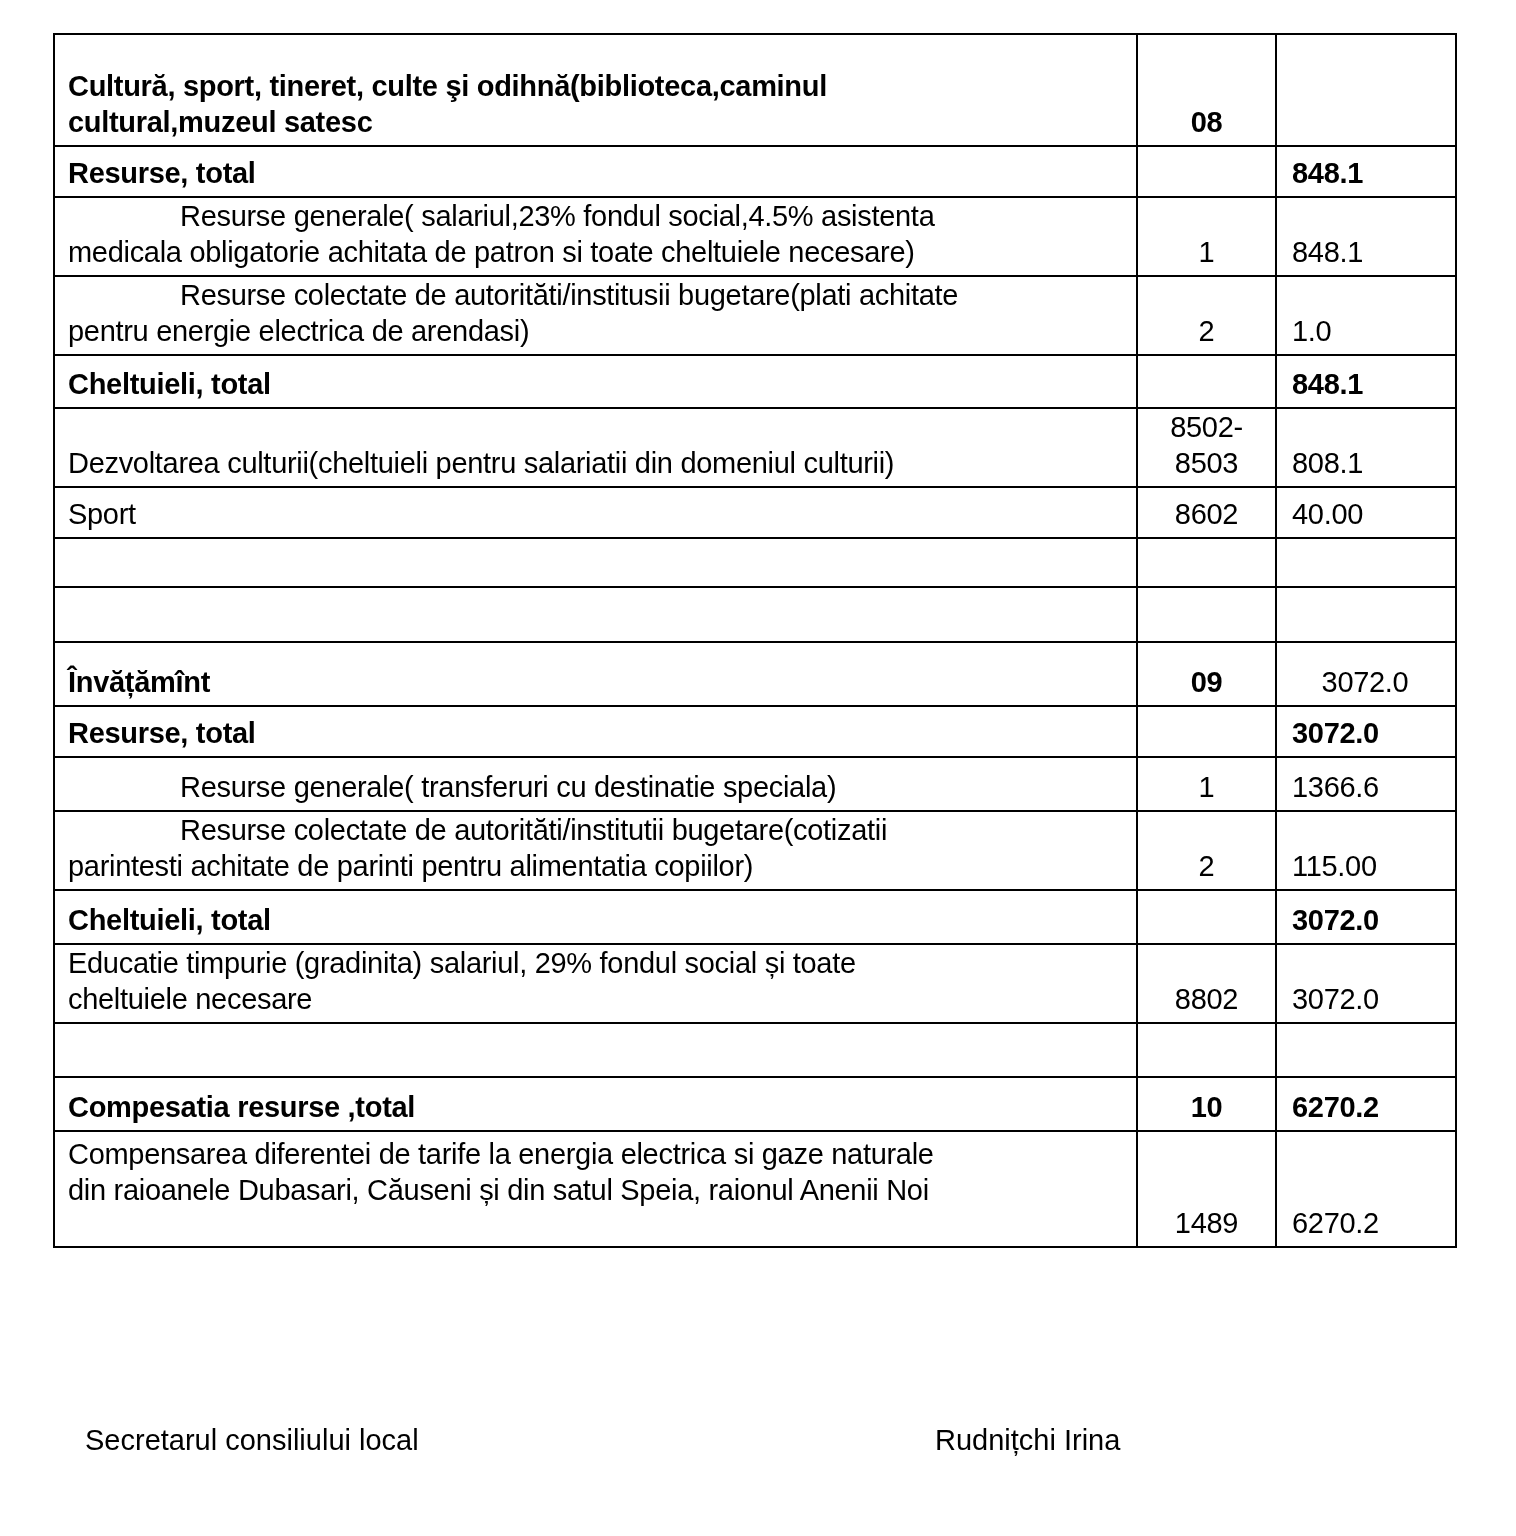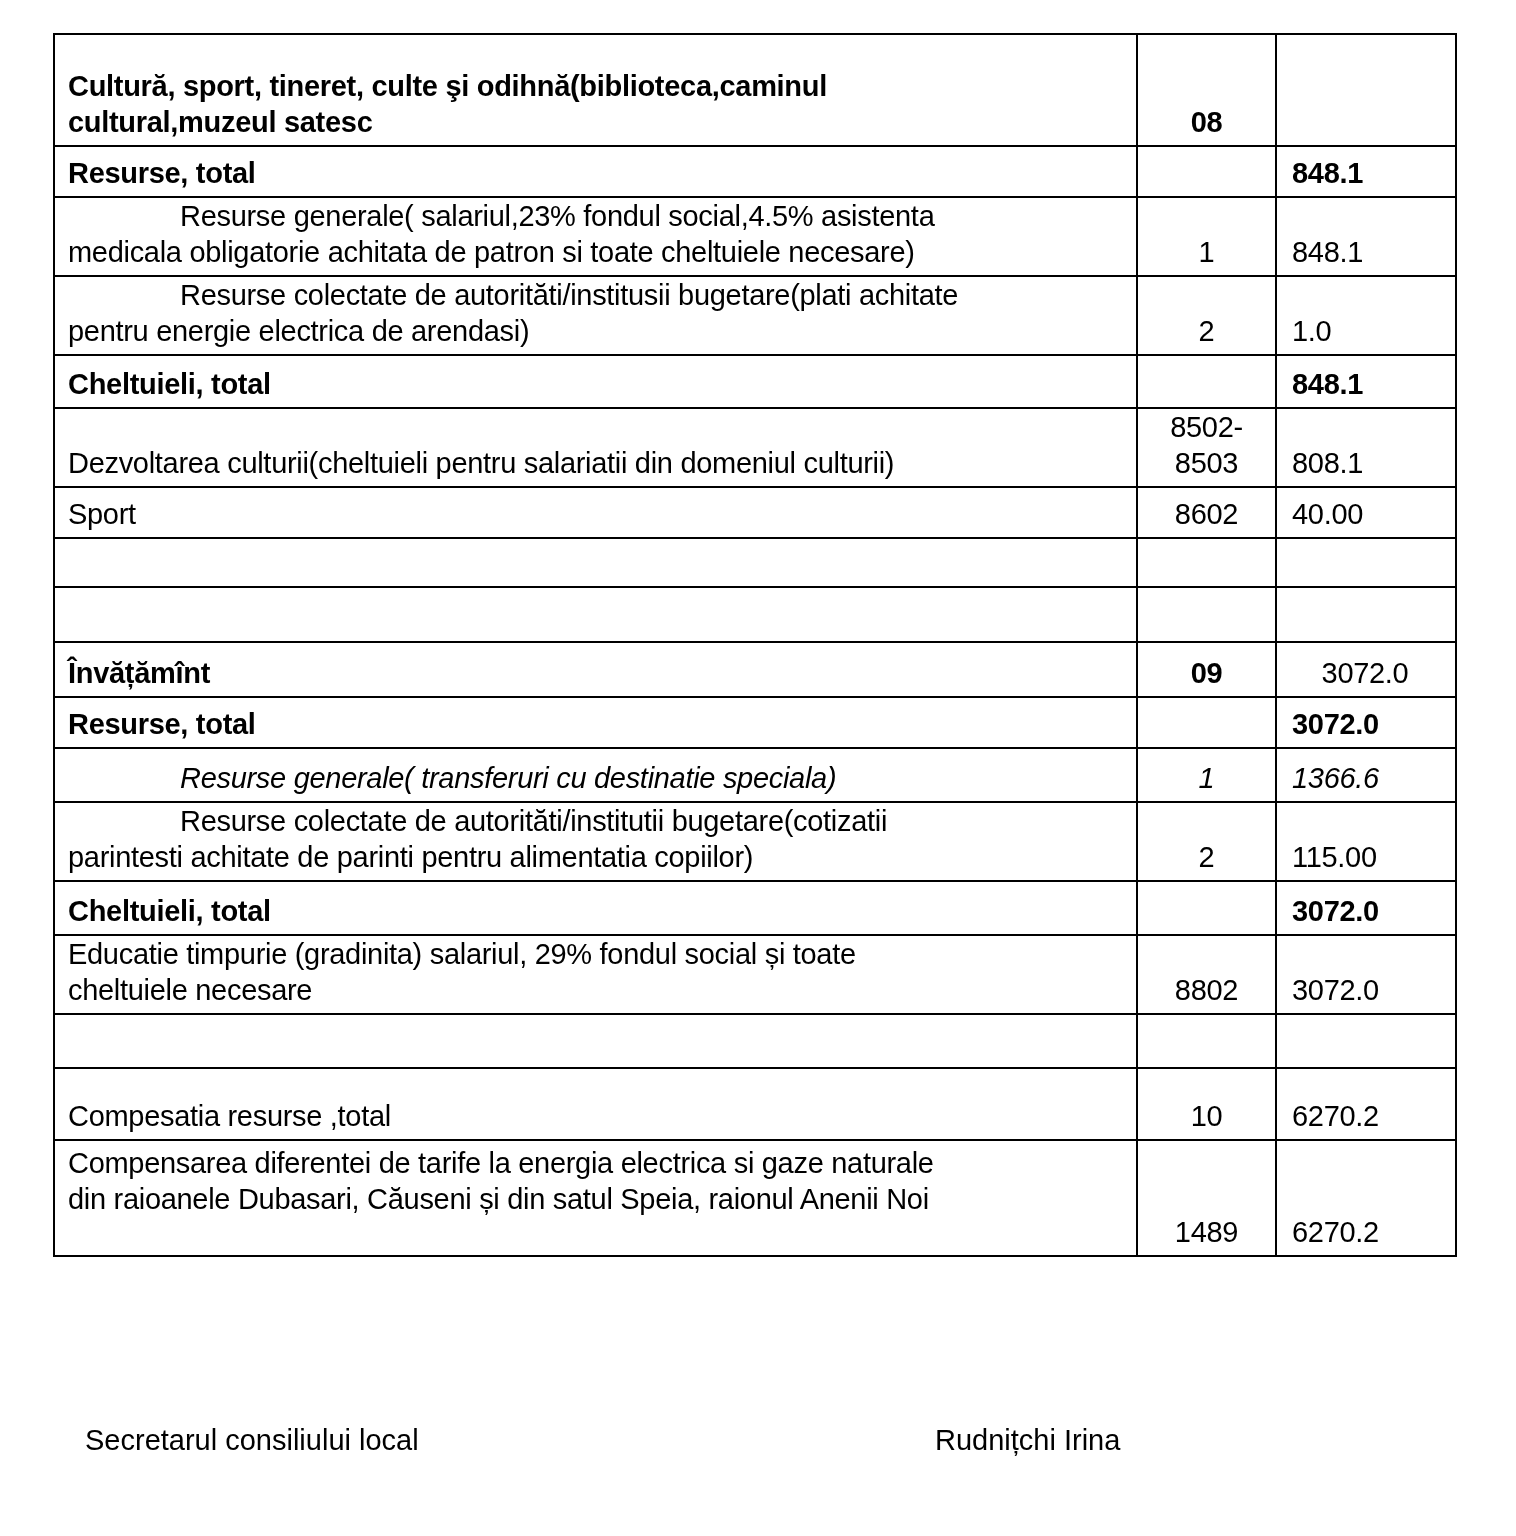--- a/index.html
+++ b/index.html
@@ -84,31 +84,31 @@
         <tr class="kind-empty" style="height: 49px;">
           <td class="desc empty"></td>
           <td class="code empty"></td>
           <td class="value empty"></td>
         </tr>
         <tr class="kind-empty" style="height: 55px;">
           <td class="desc empty"></td>
           <td class="code empty"></td>
           <td class="value empty"></td>
         </tr>
-        <tr class="kind-section" style="height: 55px;">
+        <tr class="kind-section" style="height: 64px;">
           <td class="desc section">Învățămînt</td>
           <td class="code section">09</td>
           <td class="value section">3072.0</td>
         </tr>
         <tr class="kind-total" style="height: 51px;">
           <td class="desc total">Resurse, total</td>
           <td class="code total"></td>
           <td class="value total">3072.0</td>
         </tr>
-        <tr class="kind-detail-indented" style="height: 54px; font-style: italic;">
+        <tr class="kind-detail-indented" style="height: 54px;">
           <td class="desc detail-indented">Resurse generale( transferuri cu destinatie speciala)</td>
           <td class="code detail-indented">1</td>
           <td class="value detail-indented">1366.6</td>
         </tr>
         <tr class="kind-detail-indented" style="height: 77px;">
           <td class="desc detail-indented">Resurse colectate de autorităti/institutii bugetare(cotizatii
 parintesti achitate de parinti pentru alimentatia copiilor)</td>
           <td class="code detail-indented">2</td>
           <td class="value detail-indented">115.00</td>
         </tr>
@@ -121,21 +121,21 @@
           <td class="desc detail">Educatie timpurie (gradinita) salariul, 29% fondul social și toate
 cheltuiele necesare</td>
           <td class="code detail">8802</td>
           <td class="value detail">3072.0</td>
         </tr>
         <tr class="kind-empty" style="height: 54px;">
           <td class="desc empty"></td>
           <td class="code empty"></td>
           <td class="value empty"></td>
         </tr>
-        <tr class="kind-detail" style="height: 72px;">
+        <tr class="kind-detail" style="height: 54px; font-weight: bold;">
           <td class="desc detail">Compesatia resurse ,total</td>
           <td class="code detail">10</td>
           <td class="value detail">6270.2</td>
         </tr>
         <tr class="kind-detail-top" style="height: 116px;">
           <td class="desc detail-top">Compensarea diferentei de tarife la energia electrica si gaze naturale
 din raioanele Dubasari, Căuseni și din satul Speia, raionul Anenii Noi</td>
           <td class="code detail-top">1489</td>
           <td class="value detail-top">6270.2</td>
         </tr>

